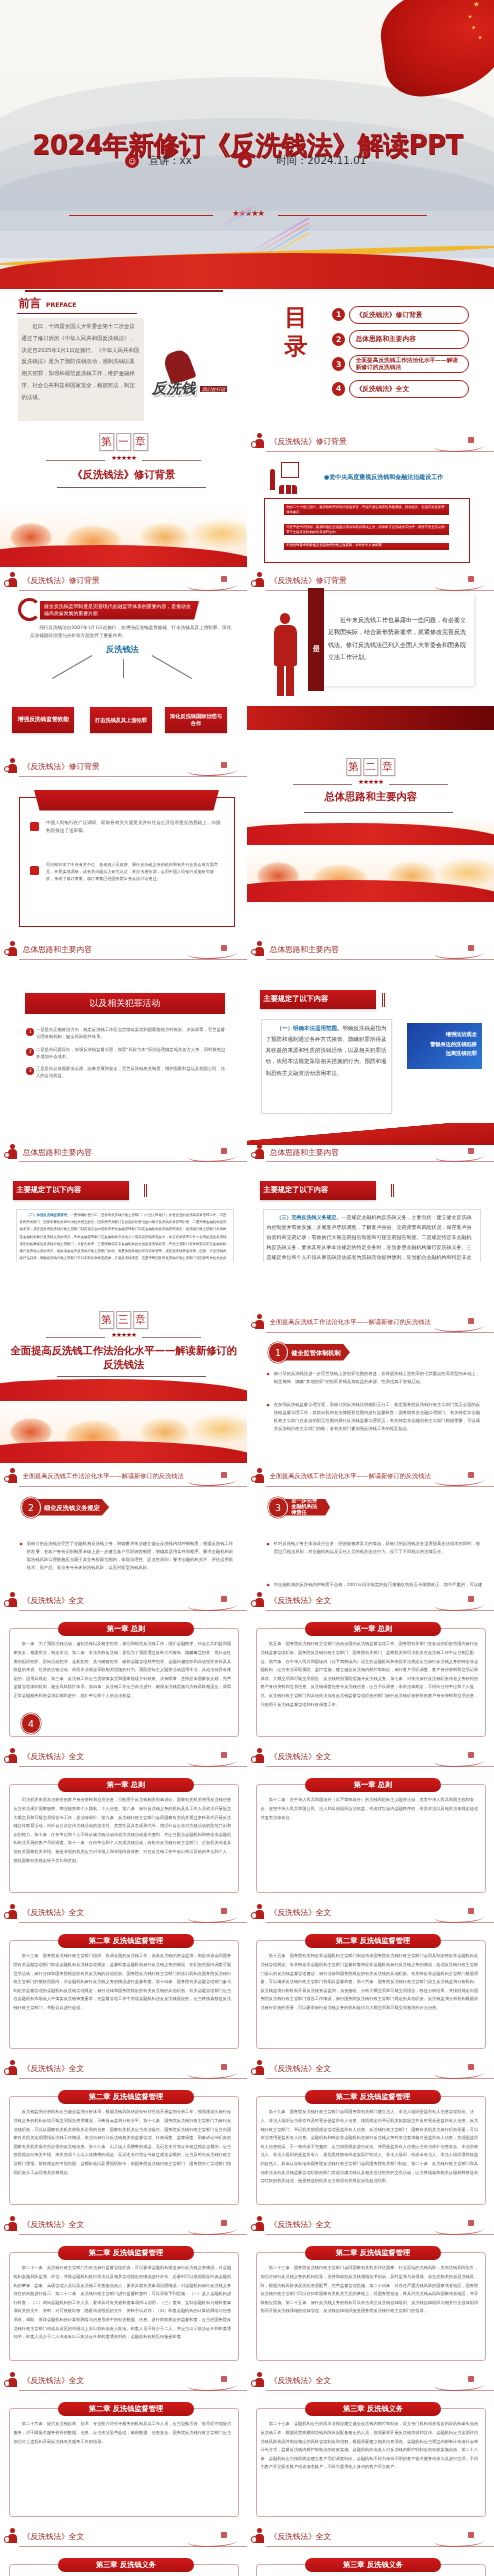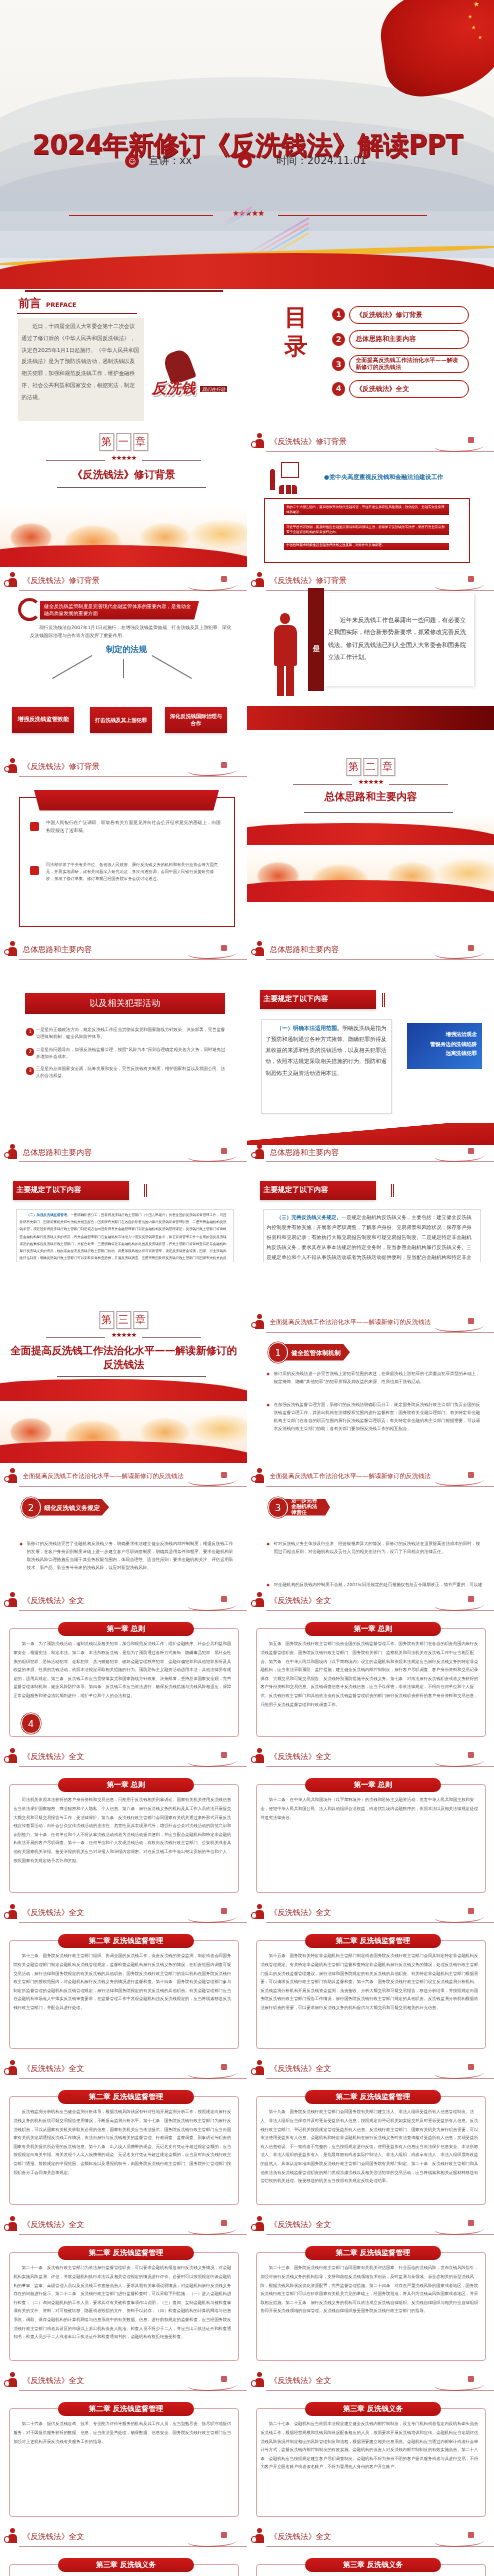--- a/index.html
+++ b/index.html
@@ -113,21 +113,21 @@
 <div class="grid" id="grid">
 
   <div class="slide">
     <div style="position:absolute;left:25px;top:1px;width:198px;height:2.1px;background:#8e1b1b;"></div>
     <div style="position:absolute;left:18.5px;top:7.2px;font-size:11.3px;font-weight:bold;color:#a8171a;">前言</div>
     <div style="position:absolute;left:46px;top:12.4px;font-size:6.2px;font-weight:bold;color:#a8171a;">PREFACE</div>
     <div style="position:absolute;left:16.5px;top:24px;width:120px;height:0.5px;background:#8e1b1b;"></div>
     <div style="position:absolute;left:17.5px;top:29px;width:126px;height:103px;background:#efece6;padding:3.1px 4.1px;font-size:5.4px;line-height:2.18;color:#555;text-indent:2em;">近日，十四届全国人大常委会第十二次会议通过了修订后的《中华人民共和国反洗钱法》，决定自2025年1月1日起施行。《中华人民共和国反洗钱法》是为了预防洗钱活动，遏制洗钱以及相关犯罪，加强和规范反洗钱工作，维护金融秩序、社会公共利益和国家安全，根据宪法，制定的法规。</div>
     <div style="position:absolute;left:150px;top:62px;width:82px;height:52px;">
       <div style="position:absolute;left:15.5px;top:0;width:26px;height:31px;background:#8e1b1b;border-radius:40% 40% 10% 10%;transform:rotate(-20deg);"></div>
-      <div style="position:absolute;left:2.1px;top:28px;font-size:14.4px;font-weight:bold;color:#b91c1c;font-style:italic;text-shadow:1px 1px 0 #fff, 1.5px 1.5px 0 #aaa;">反洗钱</div>
+      <div style="position:absolute;left:2.1px;top:28px;font-size:14.4px;font-weight:bold;color:#404040;font-style:italic;text-shadow:1px 1px 0 #fff, 1.5px 1.5px 0 #aaa;">反洗钱</div>
       <div style="position:absolute;left:50px;top:35px;padding:0.5px 2.1px;background:#8e1b1b;color:#fff;font-size:4.6px;font-style:italic;">我们在行动</div>
     </div>
   </div>
 
   <div class="slide">
     <div class="toc-big">
       <div>目</div>
         <div>录</div>
     </div>
     <div class="toc-list">
@@ -195,21 +195,21 @@
           <div class="bd"></div>
           <div class="lens"></div>
         </div>
         <div class="t">《反洗钱法》修订背景</div>
         <div class="ul"></div>
         <div class="gw"></div>
       </div>
     <div style="position:absolute;left:17.5px;top:31px;width:23px;height:23px;border:3.6px solid #a8171a;border-right-color:transparent;border-radius:50%;"></div>
     <div class="redbar" style="left:40px;top:34px;width:159px;height:18.5px;font-size:4.9px;font-weight:normal;padding:1.5px 4.1px;line-height:1.55;clip-path:polygon(0 0,100% 0,97% 100%,0 100%);">健全反洗钱监管制度是完善现代金融监管体系的重要内容，是推动金融高质量发展的重要方面</div>
     <div class="body-text" style="left:30px;top:57px;width:202px;text-indent:2em;">现行反洗钱法自2007年1月1日起施行，在增强反洗钱监管效能、打击洗钱及其上游犯罪、深化反洗钱国际治理与合作等方面发挥了重要作用。</div>
-    <div style="position:absolute;left:106px;top:77px;font-size:8.2px;font-weight:bold;color:#1f6fa6;">制定的法规</div>
+    <div style="position:absolute;left:106px;top:77px;font-size:8.2px;font-weight:bold;color:#1f6fa6;">反洗钱法</div>
     <div style="position:absolute;left:46px;top:88px;width:46px;height:0.5px;background:#777;transform:rotate(-30deg);transform-origin:right;"></div>
     <div style="position:absolute;left:123px;top:92px;width:0.5px;height:18.5px;background:#777;"></div>
     <div style="position:absolute;left:152px;top:88px;width:46px;height:0.5px;background:#777;transform:rotate(30deg);transform-origin:left;"></div>
   </div>
 
   <div class="slide">
     <div class="hdr">
         <div class="person">
           <div class="hd"></div>
           <div class="bd"></div>

